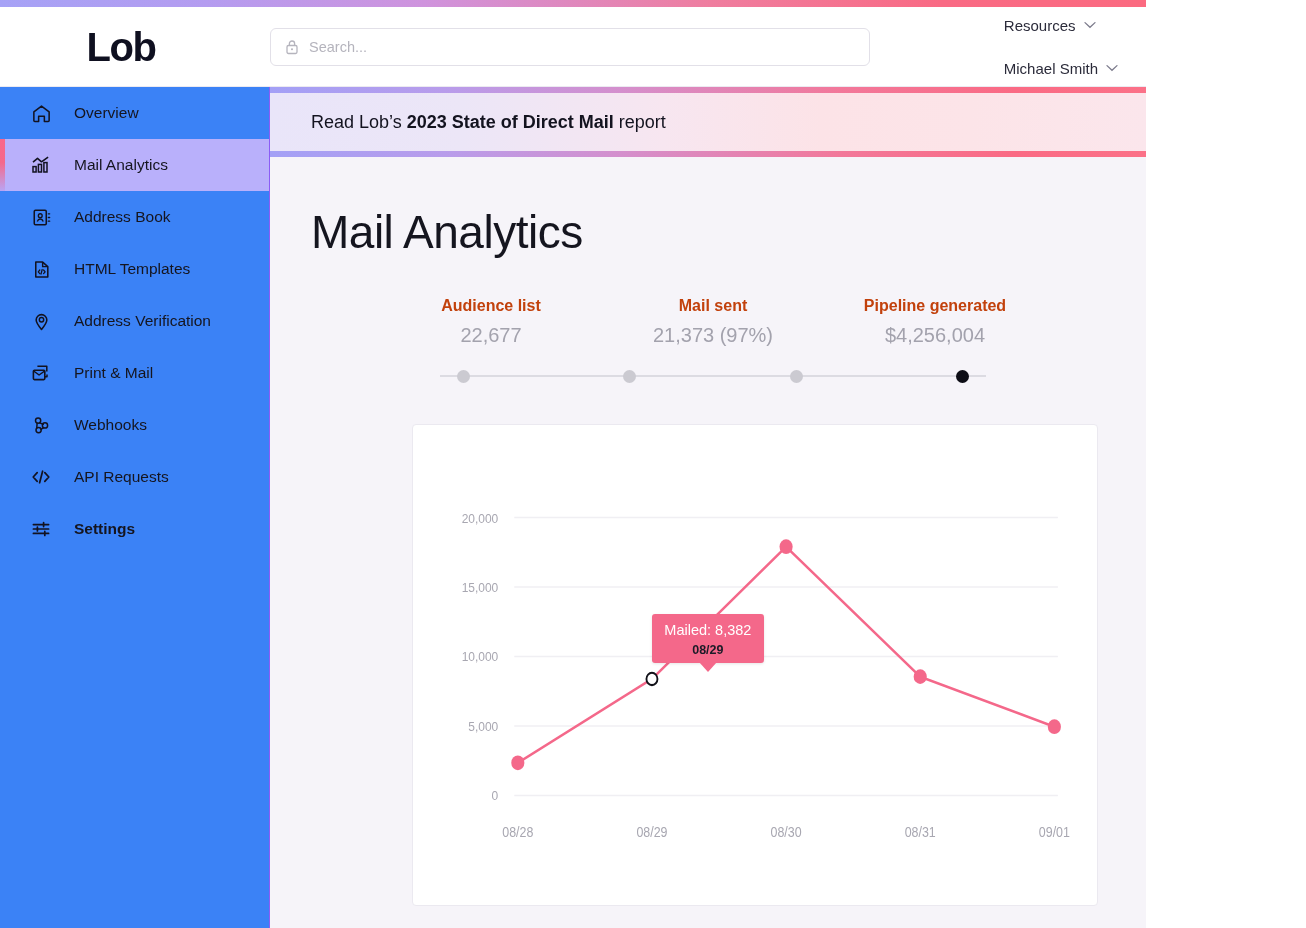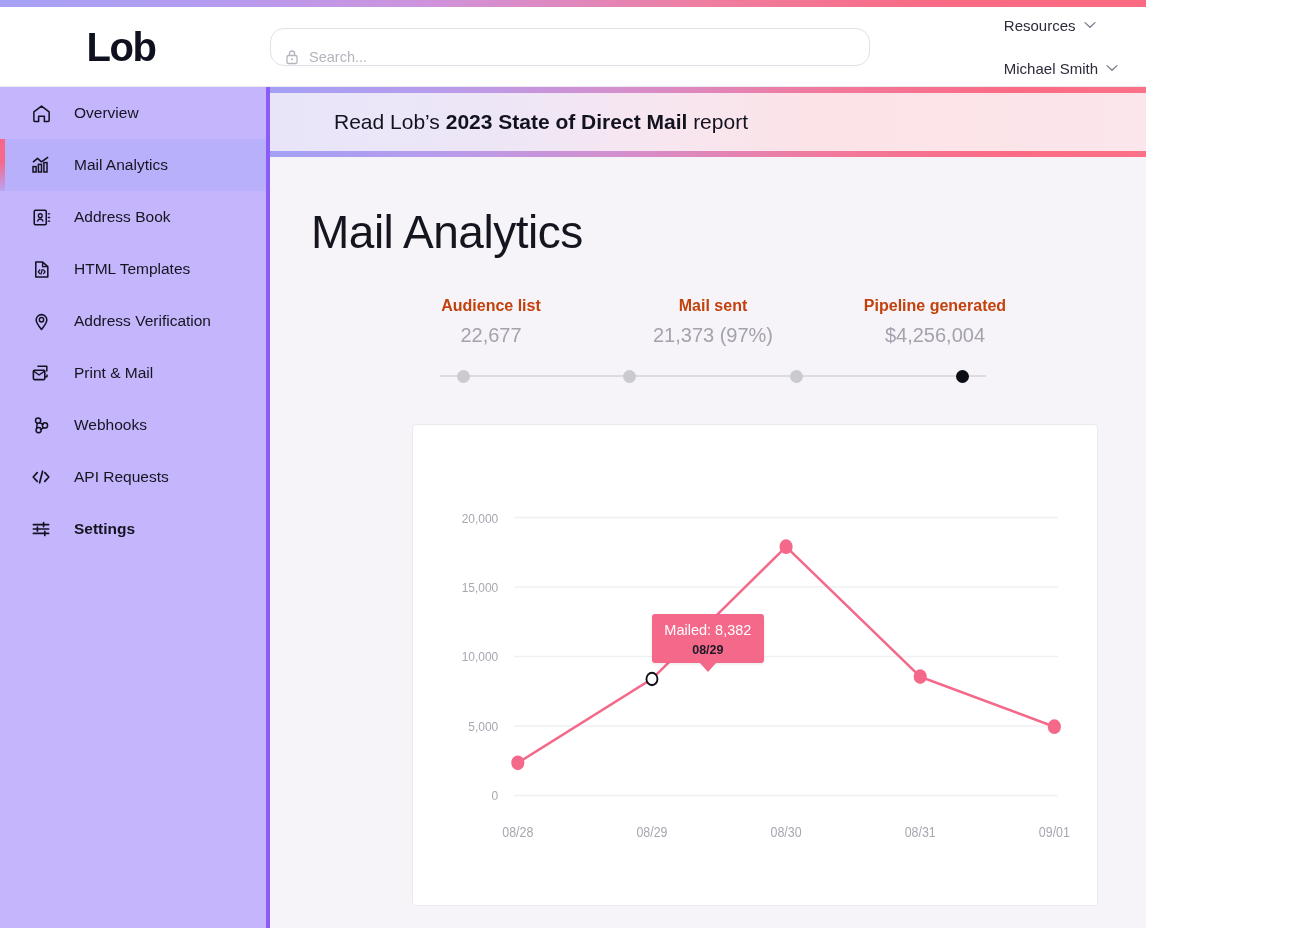--- a/index.html
+++ b/index.html
@@ -26,22 +26,22 @@
   .logo-wrap {
     width: 270px; flex: none; display: flex; align-items: center; justify-content: center;
     padding-right: 28px;
   }
   .logo {
     font-size: 40px; font-weight: 700; letter-spacing: -1.5px;
     color: #0f1020; line-height: 1;
   }
   .search-box {
     width: 600px; height: 38px; margin-left: 0;
-    border: 1px solid #e2e0e8; border-radius: 14px; background: #fff;
-    display: flex; align-items: flex-end; padding: 0 14px; gap: 10px;
+    border: 1px solid #e2e0e8; border-radius: 6px; background: #fff;
+    display: flex; align-items: center; padding: 0 14px; gap: 10px;
   }
   .search-box input {
     border: none; outline: none; background: transparent;
     font-family: "Liberation Sans", sans-serif; font-size: 14.5px;
     color: #3b3b46; width: 100%;
   }
   .search-box input::placeholder { color: #b5b4bd; }
   .header-right {
     margin-left: auto; display: flex; gap: 26px;
     padding-right: 28px;
@@ -50,22 +50,22 @@
   .hdr-item {
     display: flex; align-items: center; gap: 8px;
     font-size: 15px; color: #2b2b3a; cursor: pointer;
   }
 
   
   .body { flex: 1; display: flex; min-height: 0; }
 
   
   .sidebar {
-    width: 270px; flex: none; background: #c4b5fd;
-    border-right: 4px solid #8b5cf6; padding-top: 0;
+    width: 270px; flex: none; background: #3b82f6;
+    border-right: 1px solid #8b5cf6; padding-top: 0;
   }
   .nav-item {
     position: relative; height: 52px; display: flex; align-items: center;
     gap: 21px; padding-left: 29px; cursor: pointer;
     font-size: 15.5px; color: #15151f;
   }
   .nav-item .ico { width: 24px; height: 24px; display: flex; align-items: center; justify-content: center; flex: none; }
   .nav-item.active { background: #b9b0fb; }
   .nav-item.active::before {
     content: ""; position: absolute; left: 0; top: 0; bottom: 0; width: 5px;
@@ -81,21 +81,21 @@
     background: linear-gradient(90deg,#e9e5f9 0%,#ece6f7 22%,#f7e6f0 45%,#fce3e7 63%,#fce4e8 80%,#fbe6ec 100%);
     border-top: 6px solid transparent; border-bottom: 6px solid transparent;
     display: flex; align-items: center; position: relative;
   }
   .banner-strip {
     position: absolute; left: 0; right: 0; height: 6px;
     background: linear-gradient(90deg,#a3a0f6 0%,#b89ceb 20%,#d48fcd 40%,#f2789a 65%,#fa6a84 85%,#fb7188 100%);
   }
   .banner-strip.top { top: -6px; }
   .banner-strip.bottom { bottom: -6px; }
-  .banner-text { font-size: 21px; color: #13131f; padding-left: 64px; }
+  .banner-text { font-size: 18px; color: #13131f; padding-left: 41px; }
   .banner-text b { font-weight: 700; }
 
   .page-title {
     font-size: 46px; font-weight: 400; color: #15151f;
     letter-spacing: -0.5px; padding: 48px 0 0 41px;
   }
 
   
   .metrics {
     margin: 38px 0 0 0; padding: 0 100px 0 110px;

